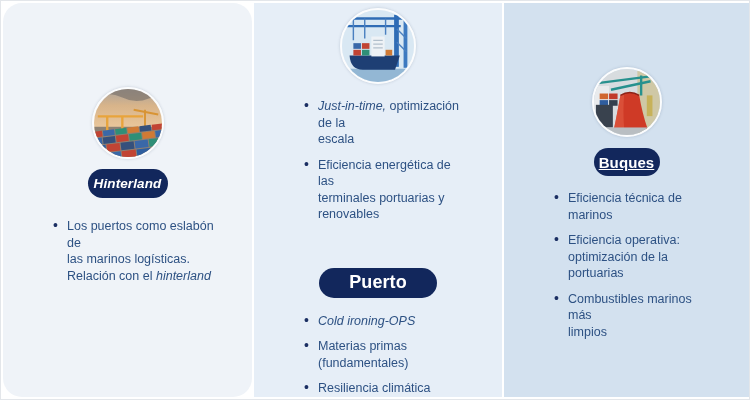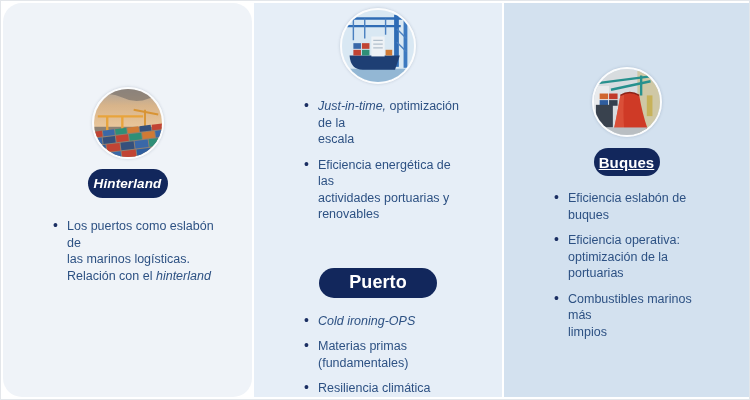--- a/index.html
+++ b/index.html
@@ -135,21 +135,21 @@
           <rect x="12" y="42" width="8" height="6" fill="#c14434"></rect>
             <rect x="21" y="42" width="8" height="6" fill="#2f8f77"></rect>
           <rect x="46" y="42" width="7" height="6" fill="#d07a35"></rect>
             <rect x="12" y="35" width="8" height="6" fill="#3a68a8"></rect>
           <rect x="21" y="35" width="8" height="6" fill="#c14434"></rect>
         </g>
       </svg>
     </div>
     <ul class="bullets first">
       <li><span class="it">Just-in-time,</span><span> optimización de la</span><br><span>escala</span></li>
-      <li><span>Eficiencia energética de las</span><br><span>actividades portuarias y</span><br><span>renovables</span></li>
+      <li><span>Eficiencia energética de las</span><br><span>terminales portuarias y</span><br><span>renovables</span></li>
     </ul>
     <div class="pill pill-puerto">Puerto</div>
     <ul class="bullets second">
       <li><span class="it">Cold ironing-OPS</span></li>
       <li><span>Materias primas (fundamentales)</span></li>
       <li><span>Resiliencia climática</span></li>
     </ul>
   </div>
 
   <div class="col" id="col-buques">
@@ -172,19 +172,19 @@
         <rect x="2" y="38" width="18" height="24" fill="#39424e"></rect>
         <rect x="56" y="28" width="6" height="22" fill="#c7b25a"></rect>
         <path d="M28 28 C25 44 23 56 21 64 H57 C53 52 50 40 48 28 Q38 22 28 28 Z" fill="#cf3a26"></path>
         <path d="M28 28 C25 44 23 56 21 64 H32 C31 50 31 38 32 27 Z" fill="#e05a42" opacity="0.65"></path>
         <path d="M28 28 Q38 22 48 28" stroke="#8e2317" stroke-width="1.5" fill="none"></path>
         <rect x="0" y="62" width="70" height="8" fill="#b9bec2"></rect>
       </svg>
     </div>
     <div class="pill pill-buques">Buques</div>
     <ul class="bullets">
-      <li><span>Eficiencia eslabón de buques</span></li>
+      <li><span>Eficiencia técnica de marinos</span></li>
       <li><span>Eficiencia operativa:</span><br><span>optimización de la portuarias</span></li>
       <li><span>Combustibles marinos más</span><br><span>limpios</span></li>
     </ul>
   </div>
 
 </div>
 
 </body></html>

